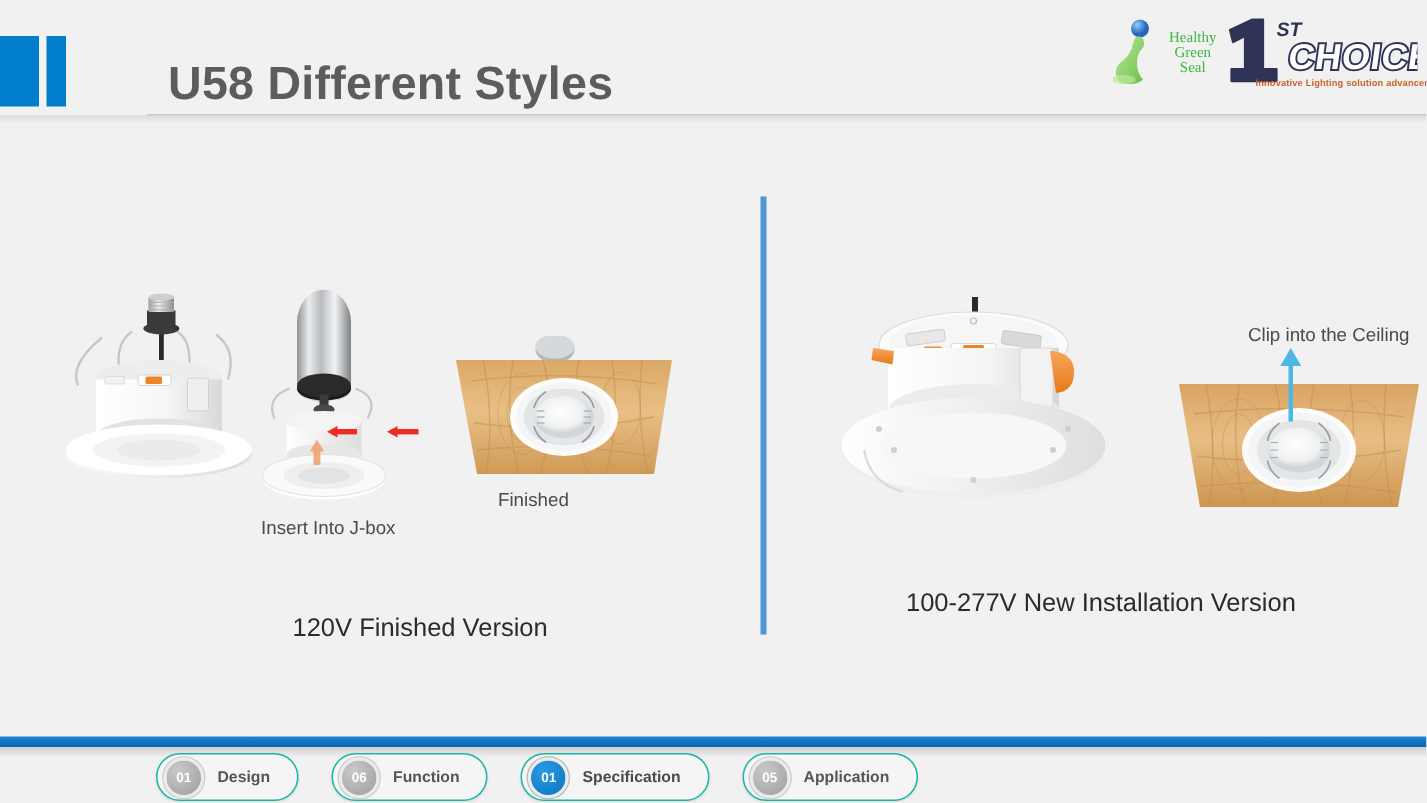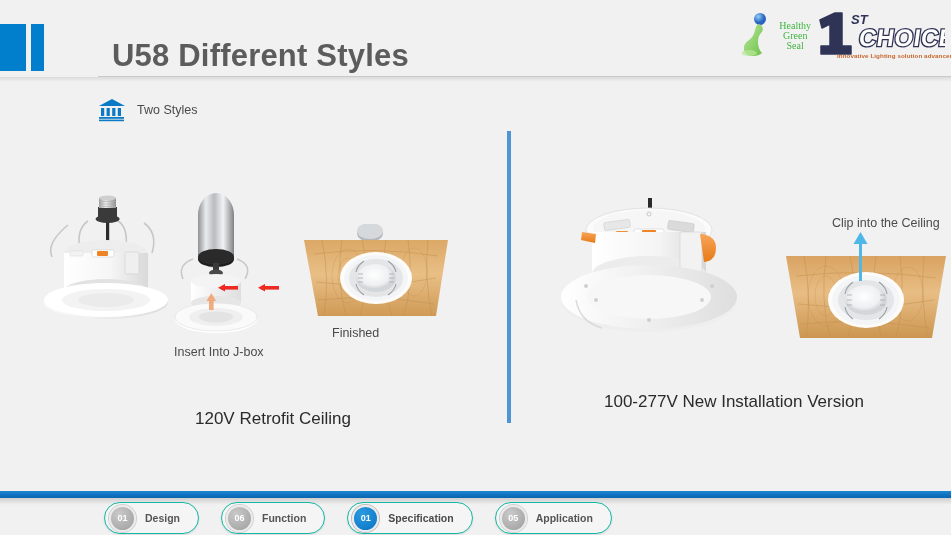--- a/index.html
+++ b/index.html
@@ -124,32 +124,20 @@
 
         <g transform="skewX(-8)">
           <text x="48" y="36" font-family="Liberation Sans, sans-serif" font-size="24" font-weight="bold" fill="#ffffff" stroke="#2f3457" stroke-width="2.6" paint-order="stroke" letter-spacing="0.5">CHOICE</text>
         </g>
       </svg>
       <div class="choice-tag">Innovative Lighting solution advancements™</div>
     </div>
 
   </div>
 
-  <div class="sub-row">
-    <svg width="28" height="24" viewBox="0 0 28 24">
-      <polygon points="14,1 27,8 1,8" fill="#0a7ac4"></polygon>
-      <rect x="3" y="10" width="3.2" height="8" fill="#0a7ac4"></rect>
-      <rect x="8.6" y="10" width="3.2" height="8" fill="#0a7ac4"></rect>
-      <rect x="14.2" y="10" width="3.2" height="8" fill="#0a7ac4"></rect>
-      <rect x="19.8" y="10" width="3.2" height="8" fill="#0a7ac4"></rect>
-      <rect x="1" y="19" width="25" height="1.8" fill="#0a7ac4"></rect>
-      <rect x="1" y="21.6" width="25" height="1.6" fill="#0a7ac4"></rect>
-    </svg>
-    <span class="sub-label">Two Styles</span>
-  </div>
 
   <div class="vdiv"></div>
 
   <svg class="art" style="left:40px;top:195px;" width="160" height="135" viewBox="0 0 160 135">
     <defs>
       <linearGradient id="bodyA" x1="0" y1="0" x2="1" y2="0">
         <stop offset="0" stop-color="#ffffff"></stop>
           <stop offset=".55" stop-color="#f6f6f6"></stop>
         <stop offset="1" stop-color="#d9d9d9"></stop>
       </linearGradient>
@@ -291,21 +279,21 @@
         <line x1="58" y1="54" x2="63" y2="54"></line>
       <line x1="58" y1="58" x2="63" y2="58"></line>
       <line x1="89" y1="50" x2="94" y2="50"></line>
         <line x1="89" y1="54" x2="94" y2="54"></line>
       <line x1="89" y1="58" x2="94" y2="58"></line>
     </g>
   </svg>
 
   <span class="cap cap-small" style="left:174px;top:345px;">Insert Into J-box</span>
   <span class="cap cap-small" style="left:332px;top:326px;">Finished</span>
-  <span class="cap cap-big" style="left:195px;top:409px;">120V Retrofit Ceiling</span>
+  <span class="cap cap-big" style="left:195px;top:409px;">120V Finished Version</span>
 
   <svg class="art" style="left:556px;top:196px;" width="190" height="146" viewBox="0 0 190 146">
     <defs>
       <linearGradient id="bodyC" x1="0" y1="0" x2="1" y2="0">
         <stop offset="0" stop-color="#ffffff"></stop>
           <stop offset=".6" stop-color="#f4f4f4"></stop>
         <stop offset="1" stop-color="#d6d6d6"></stop>
       </linearGradient>
       <linearGradient id="plateC" x1="0" y1="0" x2="1" y2="0">
         <stop offset="0" stop-color="#ffffff"></stop>

